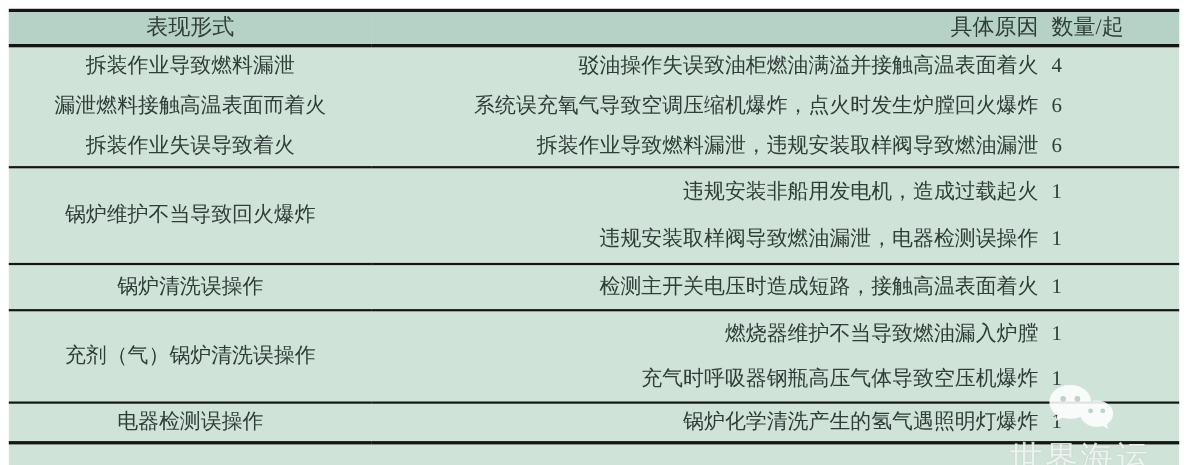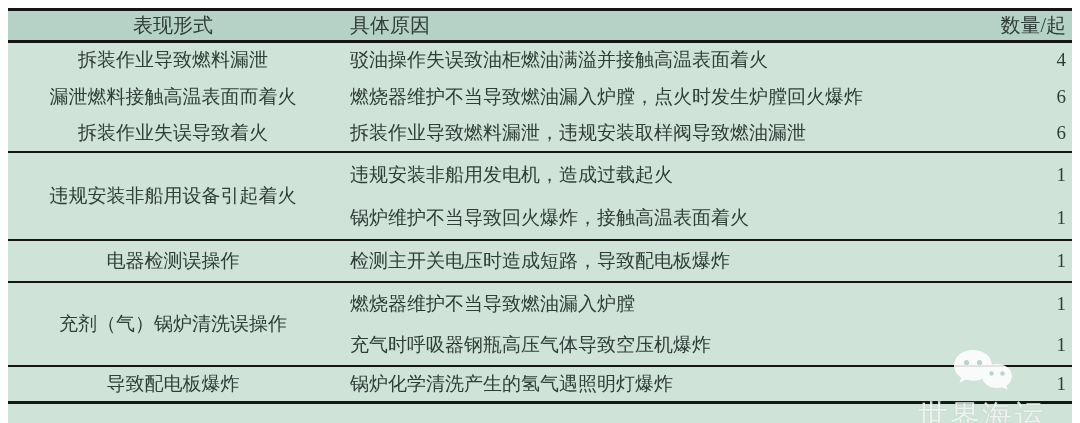--- a/index.html
+++ b/index.html
@@ -36,22 +36,22 @@
     font-weight:normal;
     line-height:1.25;
     vertical-align:middle;
   }
   th{
     background:var(--header-bg);
     font-size:20px;
     height:30px;
   }
   .col-form{width:330px;text-align:center;}
-  .col-cause{width:612px;text-align:left;padding-left:12px;}
-  .col-count{width:122px;text-align:right;}
+  .col-cause{width:612px;text-align:right;padding-left:12px;}
+  .col-count{width:122px;text-align:left;}
   tr.r-sm  td{height:37px;}
   tr.r-md  td{height:42px;}
   tr.r-lg  td{height:44px;}
   tr.r-end td{height:36px;}
   .bb2{border-bottom:2px solid var(--rule);}
   .bb3{border-bottom:3px solid var(--rule);}
   .watermark{
     position:absolute;
     right:0;top:346px;
     width:196px;height:52px;
@@ -83,53 +83,53 @@
       </tr>
     </thead>
     <tbody>
       <tr class="r-sm">
         <td class="col-form">拆装作业导致燃料漏泄</td>
         <td class="col-cause">驳油操作失误致油柜燃油满溢并接触高温表面着火</td>
         <td class="col-count">4</td>
       </tr>
       <tr class="r-sm">
         <td class="col-form">漏泄燃料接触高温表面而着火</td>
-        <td class="col-cause">燃烧器维护不当导致燃油漏入炉膛，点火时发生炉膛回火爆炸</td>
+        <td class="col-cause">系统误充氧气导致空调压缩机爆炸，点火时发生炉膛回火爆炸</td>
         <td class="col-count">6</td>
       </tr>
       <tr class="r-sm">
         <td class="col-form bb2">拆装作业失误导致着火</td>
         <td class="col-cause bb2">拆装作业导致燃料漏泄，违规安装取样阀导致燃油漏泄</td>
         <td class="col-count bb2">6</td>
       </tr>
       <tr class="r-lg">
-        <td class="col-form bb2" rowspan="2">违规安装非船用设备引起着火</td>
+        <td class="col-form bb2" rowspan="2">锅炉维护不当导致回火爆炸</td>
         <td class="col-cause">违规安装非船用发电机，造成过载起火</td>
         <td class="col-count">1</td>
       </tr>
       <tr class="r-lg">
-        <td class="col-cause bb2">锅炉维护不当导致回火爆炸，接触高温表面着火</td>
+        <td class="col-cause bb2">违规安装取样阀导致燃油漏泄，电器检测误操作</td>
         <td class="col-count bb2">1</td>
       </tr>
       <tr class="r-md">
-        <td class="col-form bb2">电器检测误操作</td>
-        <td class="col-cause bb2">检测主开关电压时造成短路，导致配电板爆炸</td>
+        <td class="col-form bb2">锅炉清洗误操作</td>
+        <td class="col-cause bb2">检测主开关电压时造成短路，接触高温表面着火</td>
         <td class="col-count bb2">1</td>
       </tr>
       <tr class="r-md">
         <td class="col-form bb2" rowspan="2">充剂（气）锅炉清洗误操作</td>
         <td class="col-cause">燃烧器维护不当导致燃油漏入炉膛</td>
         <td class="col-count">1</td>
       </tr>
       <tr class="r-md">
         <td class="col-cause bb2">充气时呼吸器钢瓶高压气体导致空压机爆炸</td>
         <td class="col-count bb2">1</td>
       </tr>
       <tr class="r-end">
-        <td class="col-form bb3">导致配电板爆炸</td>
+        <td class="col-form bb3">电器检测误操作</td>
         <td class="col-cause bb3">锅炉化学清洗产生的氢气遇照明灯爆炸</td>
         <td class="col-count bb3">1</td>
       </tr>
     </tbody>
   </table>
 </div>
 
 <div class="watermark">
   <span class="wm-icon">
     <svg viewBox="0 0 62 50" width="62" height="50">

